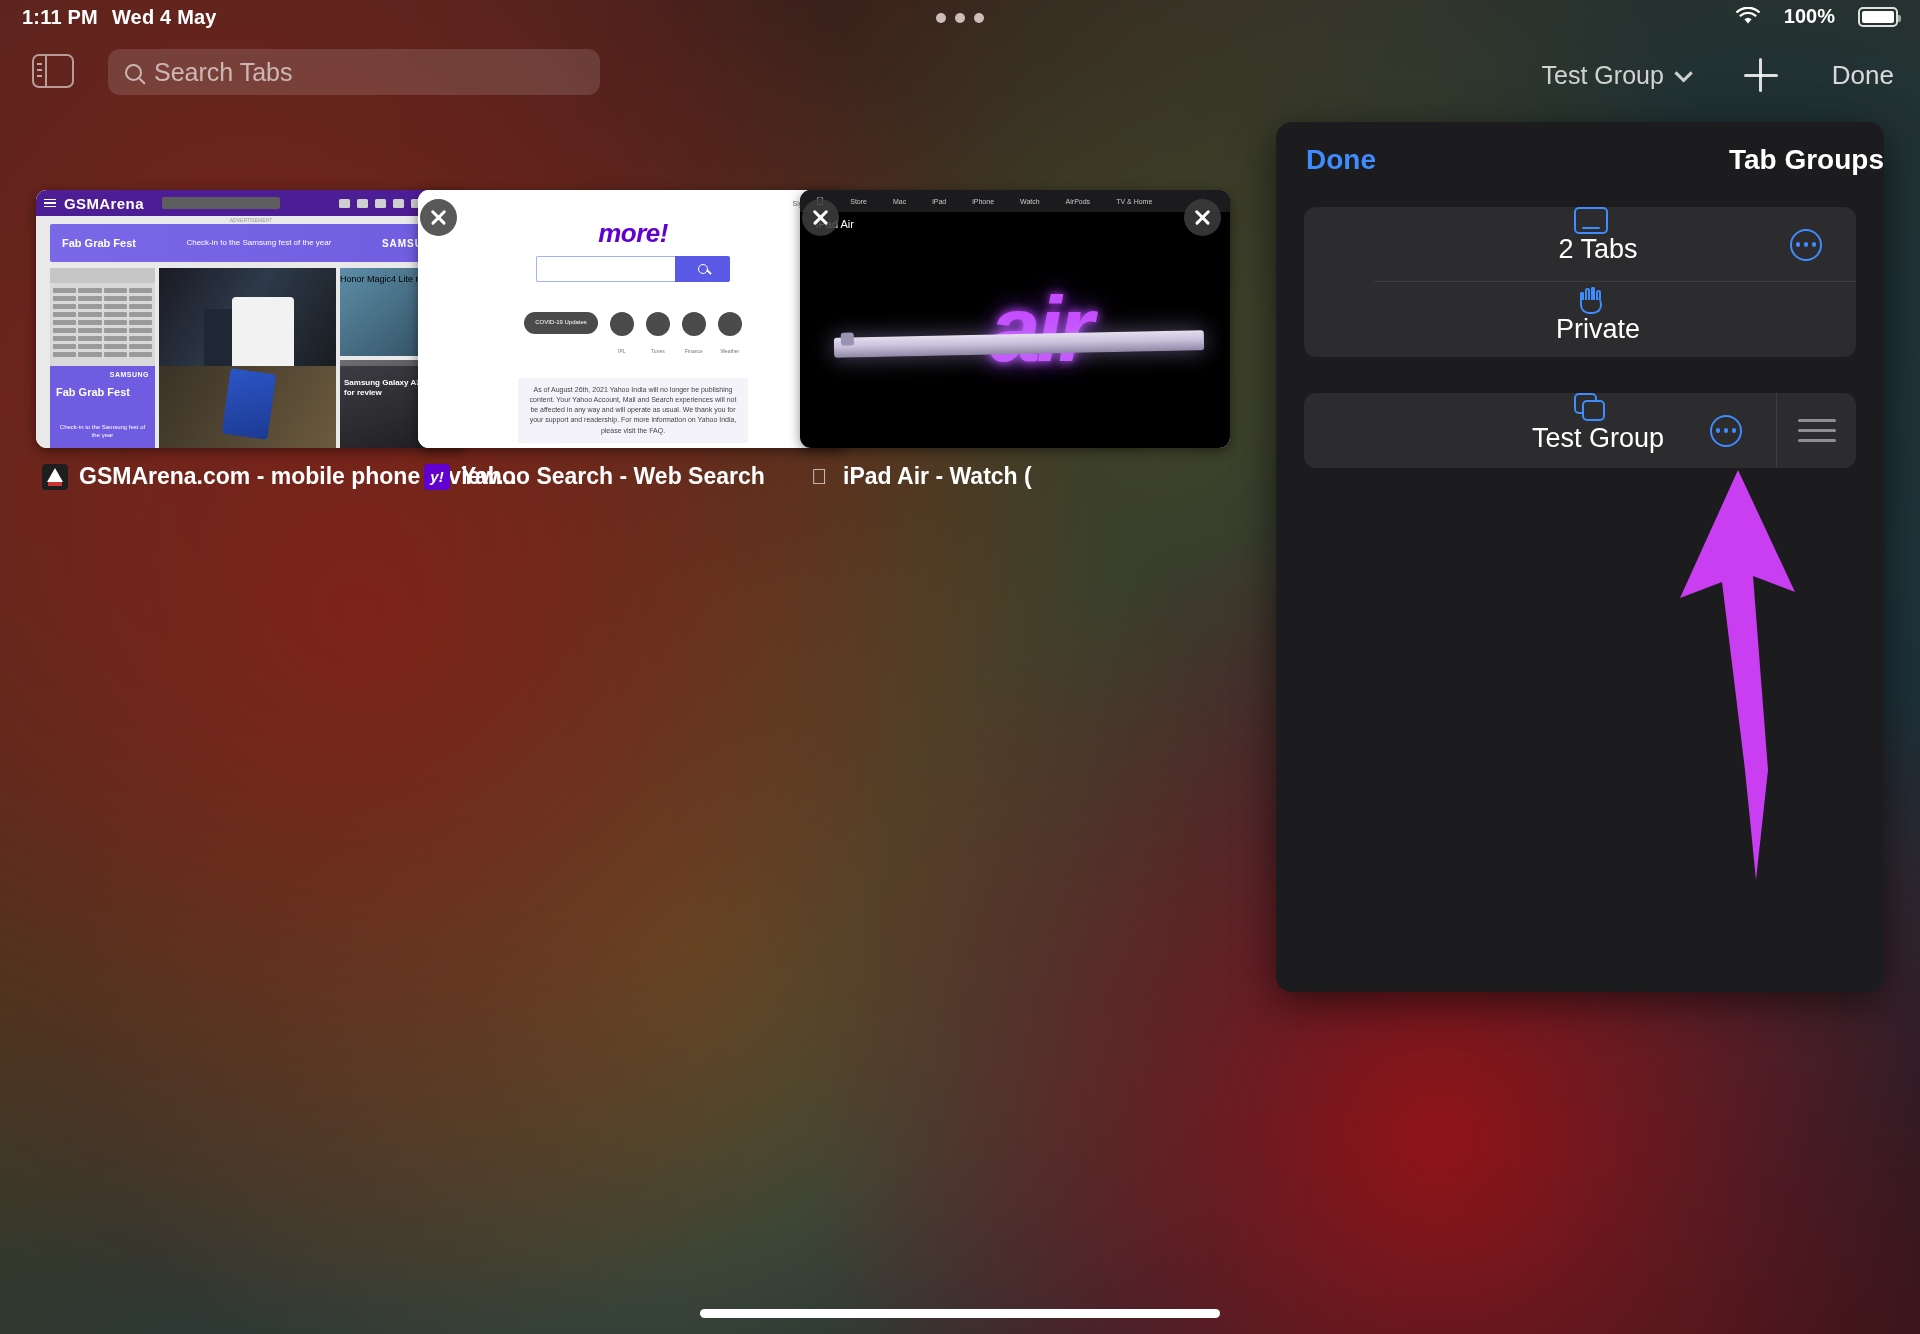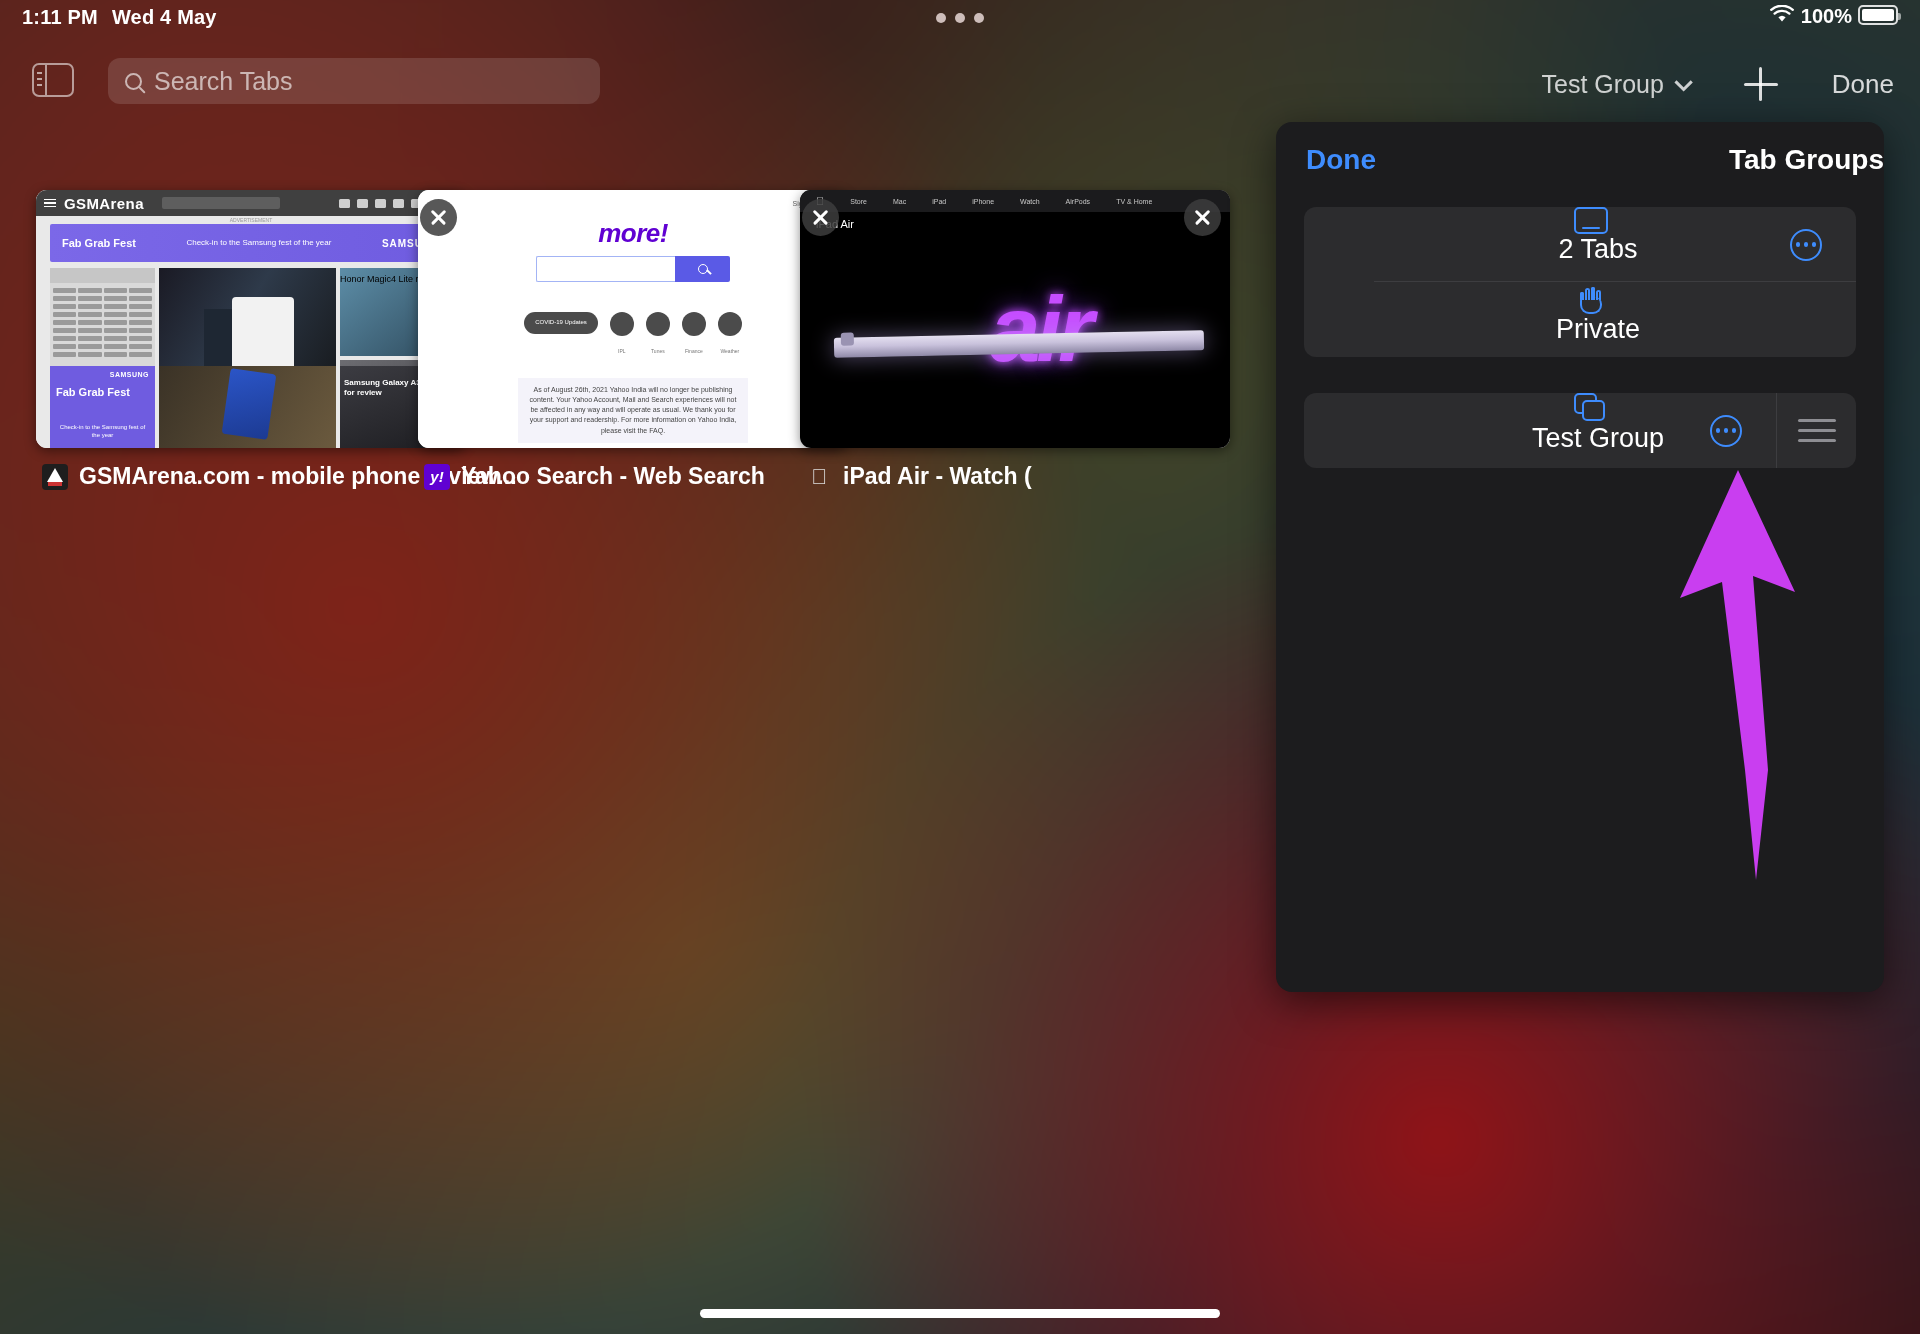--- a/index.html
+++ b/index.html
@@ -32,29 +32,29 @@
   #statusbar {
     position:absolute; top:0; left:0; width:1920px; height:40px;
     display:flex; align-items:center;
   }
   .sb-left { position:absolute; left:22px; top:6px; display:flex; gap:14px; align-items:baseline; }
   .sb-time, .sb-date {
     color:#fff; font-size:20px; font-weight:600; letter-spacing:.2px;
   }
   .sb-dots { position:absolute; left:50%; transform:translateX(-50%); top:13px; display:flex; gap:9px; }
   .sb-dots i { width:10px; height:10px; border-radius:50%; background:#cdbdba; display:block; }
-  .sb-right { position:absolute; right:22px; top:5px; display:flex; align-items:flex-start; gap:6px; }
+  .sb-right { position:absolute; right:22px; top:5px; display:flex; align-items:center; gap:23px; }
   .sb-pct { color:#fff; font-size:20px; font-weight:600; }
   .batt { width:40px; height:20px; border:2px solid rgba(255,255,255,.85); border-radius:5px; position:relative; }
   .batt::after { content:""; position:absolute; right:-5px; top:6px; width:3px; height:7px;
     background:rgba(255,255,255,.55); border-radius:0 2px 2px 0; }
   .batt i { position:absolute; left:2px; top:2px; bottom:2px; width:32px; background:#fff; border-radius:2px; display:block; }
 
   
-  #toolbar { position:absolute; top:49px; left:0; width:1920px; height:70px; }
+  #toolbar { position:absolute; top:40px; left:0; width:1920px; height:70px; }
   #sidebar-toggle {
     position:absolute; left:32px; top:14px; width:42px; height:34px;
     border:2.5px solid rgba(255,255,255,.55); border-radius:7px;
   }
   #sidebar-toggle .panel {
     position:absolute; left:0; top:0; bottom:0; width:13px;
     border-right:2.5px solid rgba(255,255,255,.55);
   }
   #sidebar-toggle .panel span {
     display:block; width:5px; height:2px; background:rgba(255,255,255,.6);
@@ -110,21 +110,21 @@
     background:#fff; margin-left:-9.5px; margin-top:-1.3px; border-radius:2px;
   }
   .tab-close::before { transform:rotate(45deg); }
   .tab-close::after  { transform:rotate(-45deg); }
   .tab-label { display:flex; align-items:center; gap:11px; margin-top:15px; padding-left:6px; }
   .tab-favicon { width:26px; height:26px; border-radius:4px; flex:none; position:relative; overflow:hidden; }
   .tab-title { color:#fff; font-size:23px; font-weight:bold; white-space:nowrap; }
 
   
   .gsm-bg { position:absolute; inset:0; background:#e9e9e9; }
-  .gsm-nav { position:absolute; left:0; right:0; top:0; height:26px; background:#404040;
+  .gsm-nav { position:absolute; left:0; right:0; top:0; height:26px; background:#4c1d95;
     display:flex; align-items:center; gap:8px; padding:0 8px; }
   .gsm-burger { width:12px; height:9px; position:relative; }
   .gsm-burger span { position:absolute; left:0; right:0; height:1.6px; background:#fff; }
   .gsm-burger span:nth-child(1){top:0}.gsm-burger span:nth-child(2){top:3.6px}.gsm-burger span:nth-child(3){top:7.2px}
   .gsm-logo { color:#fff; font-size:15px; font-weight:bold; letter-spacing:.4px; }
   .gsm-searchbox { width:118px; height:12px; background:#5e5e5e; border-radius:2px; margin-left:10px; }
   .gsm-icons { margin-left:auto; display:flex; gap:7px; }
   .gsm-icons i { width:11px; height:9px; background:#cfcfcf; border-radius:1.5px; display:block; }
   .gsm-adlabel { position:absolute; top:27px; left:0; right:0; text-align:center; font-size:5px; color:#999; }
   .gsm-ad { position:absolute; top:34px; left:14px; right:14px; height:38px;

